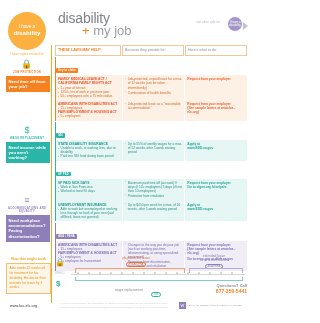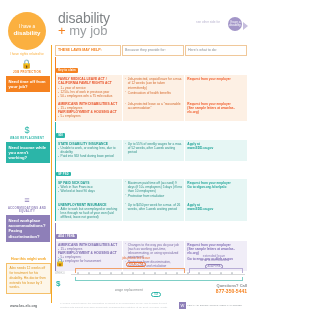--- a/index.html
+++ b/index.html
@@ -24,21 +24,21 @@
   }
   .badge-l1 { font-size: 4.6px; }
   .badge-l2 { font-size: 6.2px; font-weight: bold; }
   .badge-sub {
     position: absolute; left: 8px; top: 52px; width: 38px;
     font-size: 3.4px; color: #fbb040; text-align: center;
     line-height: 1.25;
   }
   .logo { position: absolute; left: 58px; top: 10px; }
   .logo-l1 { font-size: 14px; color: #7f8386; letter-spacing: -0.2px; }
-  .logo-l2 { font-size: 13px; color: #9a9ea1; margin-left: 0; margin-top: -3px;}
+  .logo-l2 { font-size: 13px; color: #9a9ea1; margin-left: 24px; margin-top: -3px;}
   .logo-plus { color: #f58220; }
   .flip-note {
     position: absolute; right: 30px; top: 20px;
     font-size: 3.1px; color: #b9b4cf; text-align: right;
   }
   .flip-circle {
     position: absolute; right: 8px; top: 17px;
     width: 14px; height: 14px; border-radius: 50%;
     background: #a396c8; color: #fff;
     font-size: 3px; display:flex; align-items:center; justify-content:center;

